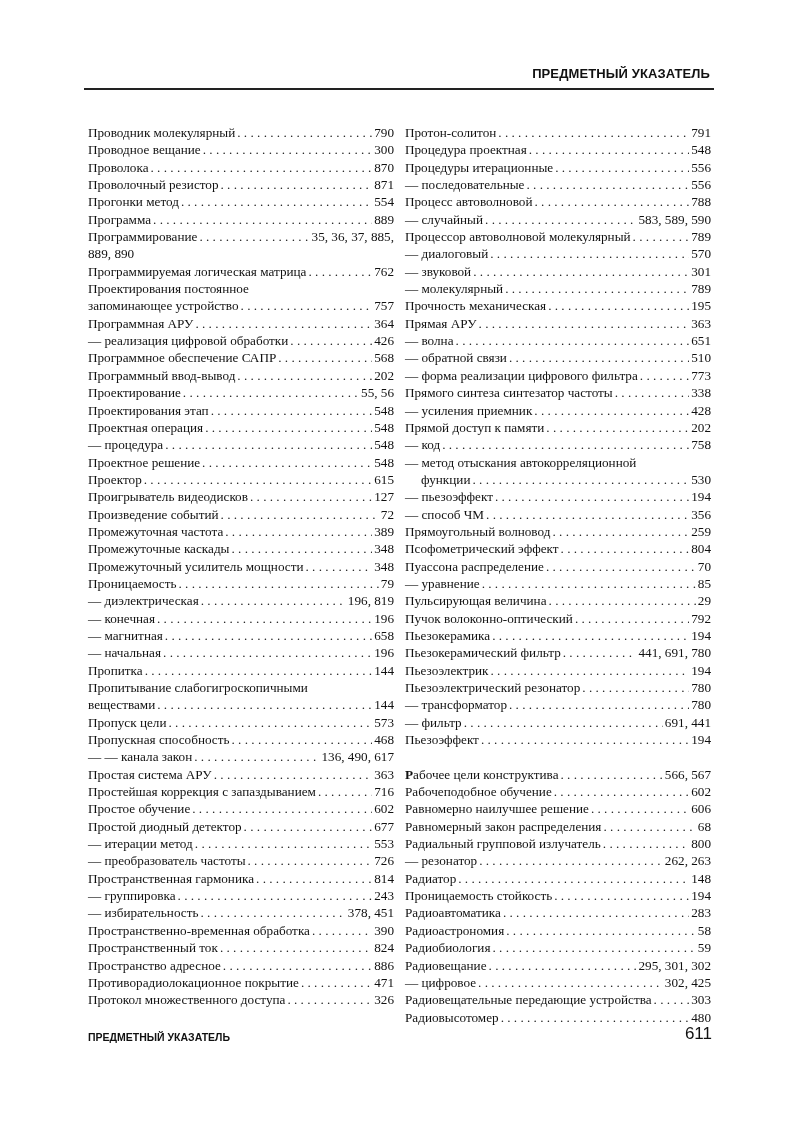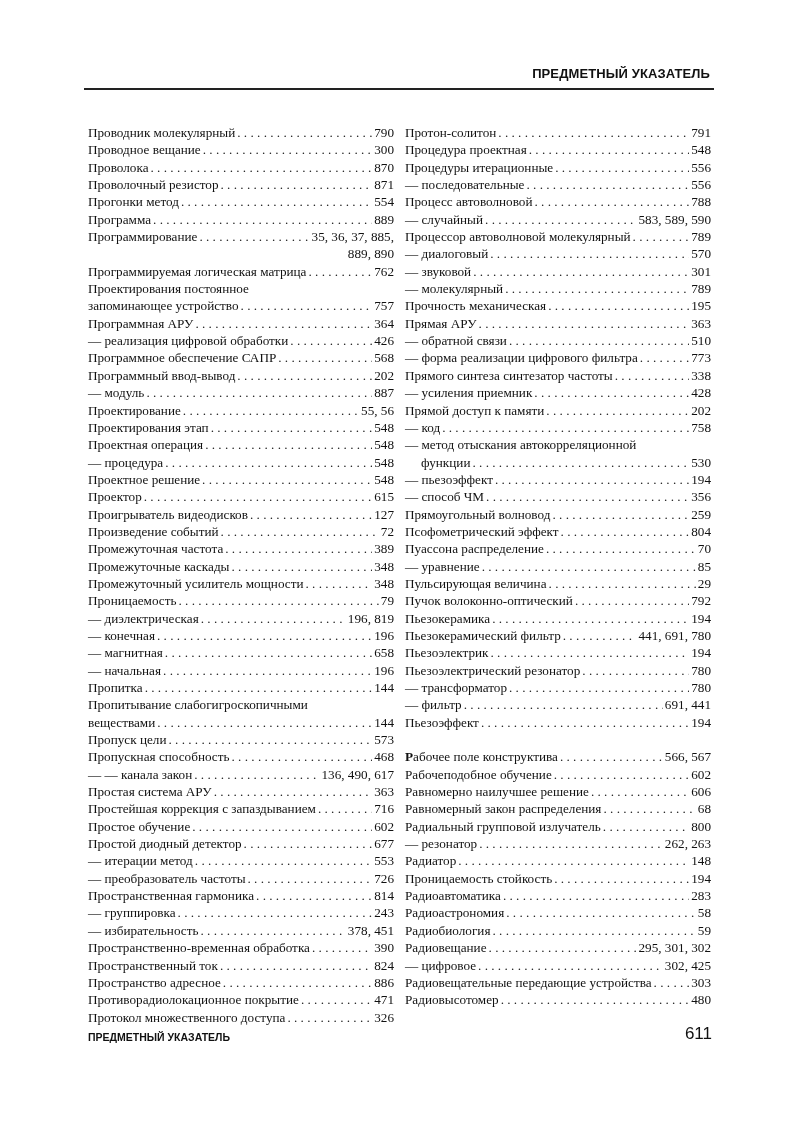--- a/index.html
+++ b/index.html
@@ -19,21 +19,21 @@
   .col.left { left: 88px; }
   .col.right { left: 405px; }
   .entry { display: flex; align-items: baseline; height: 17.35px; line-height: 17.35px; white-space: nowrap; }
   .entry .term { flex: 0 0 auto; }
   .entry .leader {
     flex: 1 1 auto; overflow: hidden; margin: 0 2px;
     letter-spacing: 2.2px; color: #222;
   }
   .entry .leader::before { content: ". . . . . . . . . . . . . . . . . . . . . . . . . . . . . . . . . . . . . . . . . . . . . . . . . . . . . . . . . . . . ."; letter-spacing: 0; }
   .entry .pages { flex: 0 0 auto; }
-  .entry.cont { justify-content: flex-end; }
+  .entry.cont { }
   .entry.nopages .term { flex: 1 1 auto; }
   .entry.indent .term { padding-left: 16px; }
   .gap { height: 17.35px; }
   .first-letter { font-weight: bold; }
   .footer-title {
     position: absolute; left: 88px; top: 1031px;
     font-family: "Liberation Sans", sans-serif; font-weight: bold; font-size: 10.5px;
   }
   .footer-page {
     position: absolute; right: 82px; top: 1024px;
@@ -112,25 +112,20 @@
       <span class="term">Программное обеспечение САПР</span>
       <span class="leader"></span>
       <span class="pages">568</span>
     </div>
     <div class="entry">
       <span class="term">Программный ввод-вывод</span>
       <span class="leader"></span>
       <span class="pages">202</span>
     </div>
     <div class="entry">
-      <span class="term">— модуль</span>
-      <span class="leader"></span>
-      <span class="pages">887</span>
-    </div>
-    <div class="entry">
       <span class="term">Проектирование</span>
       <span class="leader"></span>
       <span class="pages">55, 56</span>
     </div>
     <div class="entry">
       <span class="term">Проектирования этап</span>
       <span class="leader"></span>
       <span class="pages">548</span>
     </div>
     <div class="entry">
@@ -357,20 +352,25 @@
       <span class="term">Прочность механическая</span>
       <span class="leader"></span>
       <span class="pages">195</span>
     </div>
     <div class="entry">
       <span class="term">Прямая АРУ</span>
       <span class="leader"></span>
       <span class="pages">363</span>
     </div>
     <div class="entry">
+      <span class="term">— волна</span>
+      <span class="leader"></span>
+      <span class="pages">651</span>
+    </div>
+    <div class="entry">
       <span class="term">— обратной связи</span>
       <span class="leader"></span>
       <span class="pages">510</span>
     </div>
     <div class="entry">
       <span class="term">— форма реализации цифрового фильтра</span>
       <span class="leader"></span>
       <span class="pages">773</span>
     </div>
     <div class="entry">
@@ -471,21 +471,21 @@
       <span class="leader"></span>
       <span class="pages">691, 441</span>
     </div>
     <div class="entry">
       <span class="term">Пьезоэффект</span>
       <span class="leader"></span>
       <span class="pages">194</span>
     </div>
     <div class="gap"></div>
     <div class="entry">
-      <span class="term"><span class="first-letter">Р</span><span>абочее поле конструктива</span></span>
+      <span class="term"><span class="first-letter">Р</span><span>абочее цели конструктива</span></span>
       <span class="leader"></span>
       <span class="pages">566, 567</span>
     </div>
     <div class="entry">
       <span class="term">Рабочеподобное обучение</span>
       <span class="leader"></span>
       <span class="pages">602</span>
     </div>
     <div class="entry">
       <span class="term">Равномерно наилучшее решение</span>

